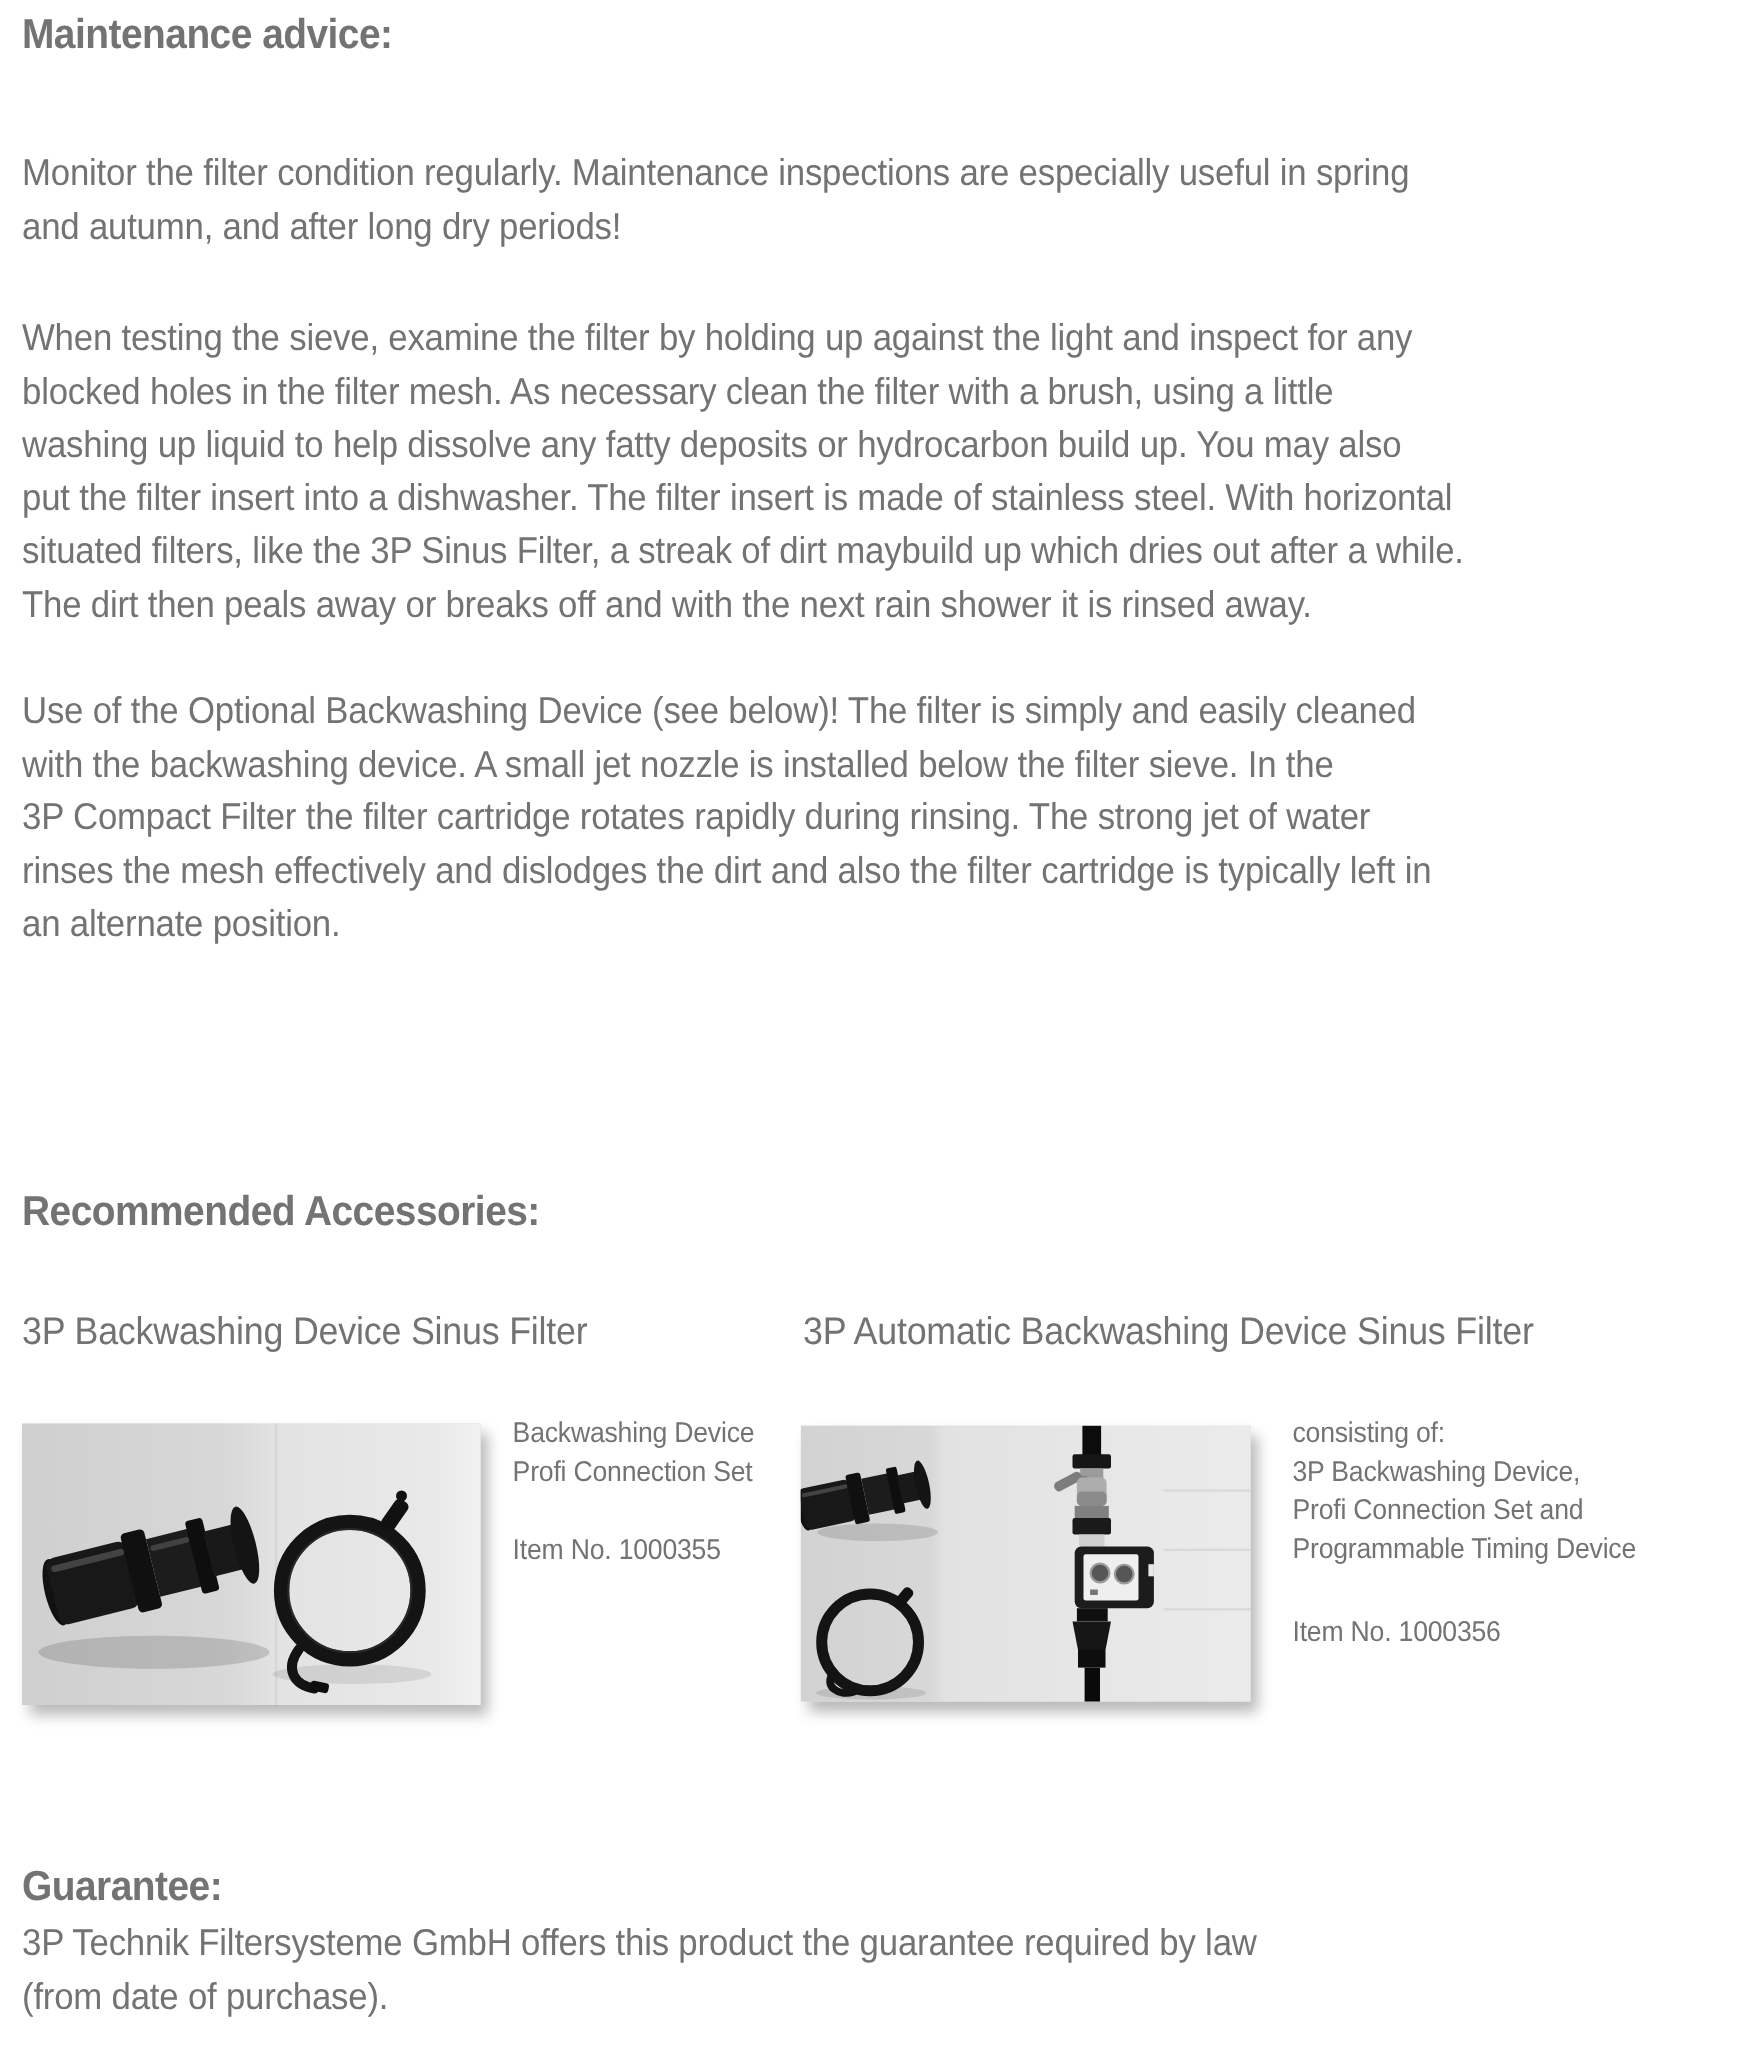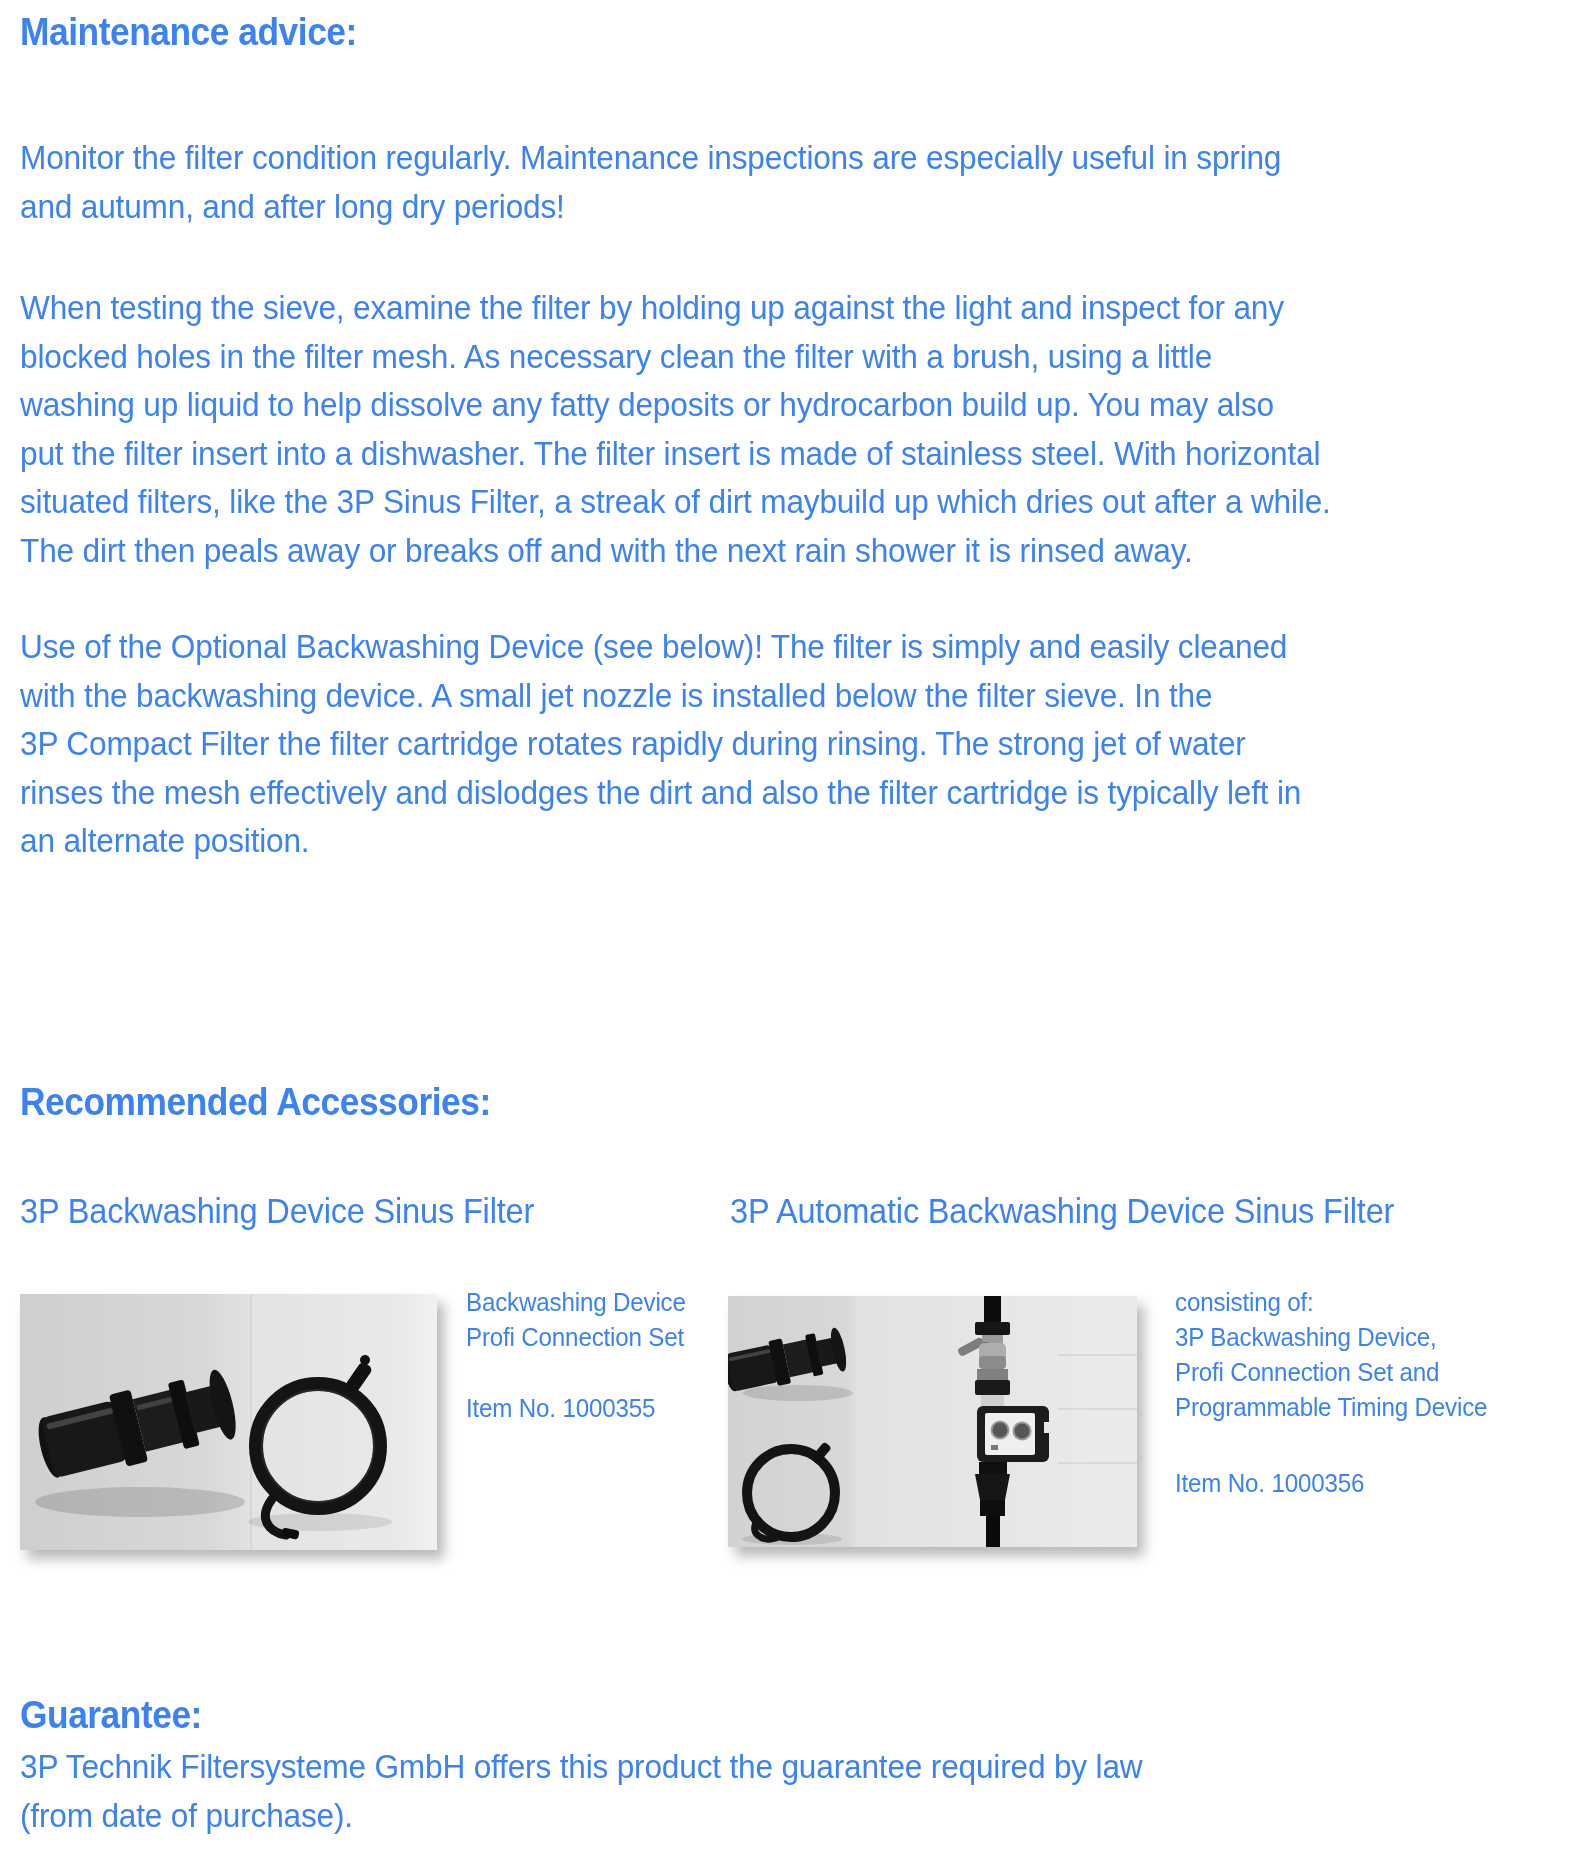--- a/index.html
+++ b/index.html
@@ -2,21 +2,21 @@
 <html><head>
 <meta charset="utf-8">
 <style>
   html,body{margin:0;padding:0;background:#ffffff;}
   .page{
     position:relative;
     width:1581px;
     height:1864px;
     background:#ffffff;
     font-family:"Liberation Sans", sans-serif;
-    color:#3b82f6;
+    color:#737373;
     overflow:hidden;
   }
   .abs{position:absolute;}
   .cond{transform:scaleX(0.93);transform-origin:0 0;}
   .heading{
     font-size:38px;
     font-weight:bold;
     letter-spacing:-0.5px;
     white-space:pre-line;
     width:1680px;

